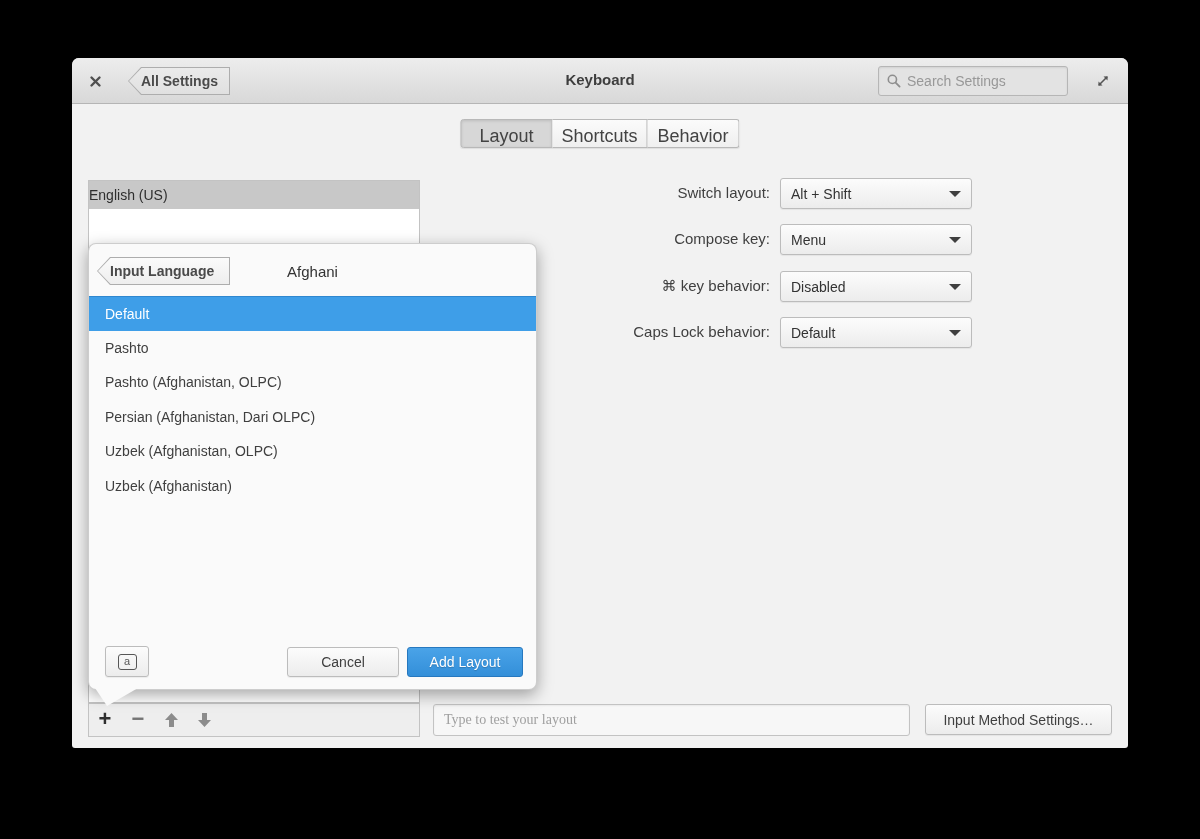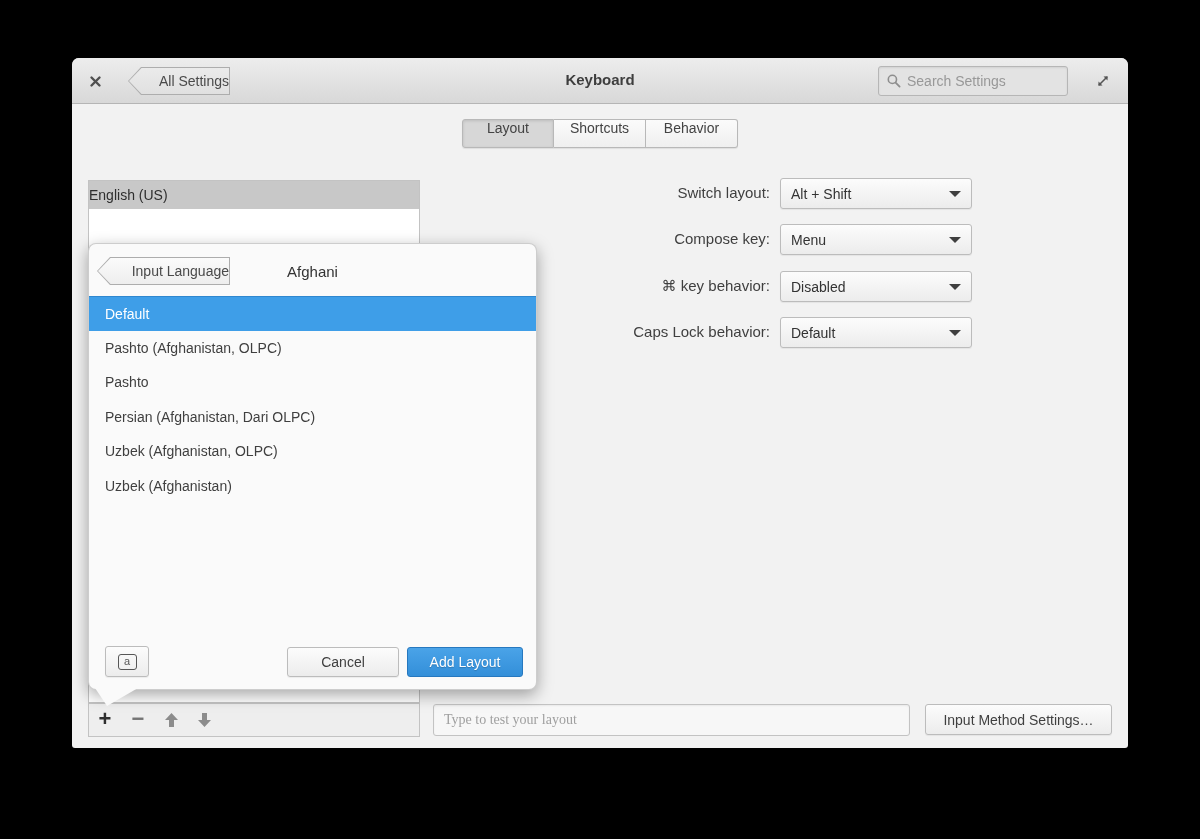--- a/index.html
+++ b/index.html
@@ -18,42 +18,42 @@
     background:linear-gradient(#ededed,#d8d8d8);
     border-bottom:1px solid #b5b5b5;
     border-radius:7px 7px 0 0;
   }
   .close-btn { position:absolute; left:15px; top:15px; width:17px; height:17px; cursor:pointer; display:flex; align-items:center; justify-content:center; }
   .back-shape { position:relative; height:28px; color:#4a4a4a; font-size:14px; }
   .back-shape .bs-outer { position:absolute; inset:0; background:#adadad; clip-path:polygon(13px 0,100% 0,100% 100%,13px 100%,0 50%); }
   .back-shape .bs-inner {
     position:absolute; inset:1px; background:linear-gradient(#ebebeb,#e0e0e0);
     clip-path:polygon(12.5px 0,100% 0,100% 100%,12.5px 100%,0 50%);
-    display:flex; align-items:center; justify-content:flex-end; padding-left:12px;
+    display:flex; align-items:center; justify-content:flex-start; padding-left:12px;font-weight:bold;
   }
   .hdr-back { position:absolute; left:56px; top:9px; width:102px; }
   .hdr-title { position:absolute; left:0; top:13px; width:100%; text-align:center; font-weight:bold; font-size:15px; color:#3e3e3e; }
   .search-field {
     position:absolute; left:806px; top:8px; width:190px; height:30px;
     background:#e3e3e3; border:1px solid #b6b6b6; border-radius:3px;
     box-shadow:inset 0 1px 2px rgba(0,0,0,.08);
     display:flex; align-items:center; padding:12px 8px; gap:6px;
   }
   .search-field input {
     flex:1; min-width:0; border:none; background:transparent; outline:none;
     font-size:14px; color:#4a4a4a; font-family:inherit;
   }
   .search-field input::placeholder { color:#989898; }
   .maximize-btn { position:absolute; left:1021px; top:13px; width:20px; height:20px; cursor:pointer; }
 
   
   .tabbar { position:absolute; top:61px; left:50%; transform:translateX(-50%); display:flex; height:29px; border-radius:3px; box-shadow:0 1px 1px rgba(0,0,0,.08); }
   .tab {
-    min-width:92px; padding:0 9px; display:flex; align-items:flex-start; justify-content:center;
-    font-size:14px; color:#434343; background:linear-gradient(#fbfbfb,#efefef);
+    min-width:92px; padding:0 9px; display:flex; align-items:flex-end; justify-content:center;
+    font-size:18px; color:#434343; background:linear-gradient(#fbfbfb,#efefef);
     border:1px solid #b8b8b8; border-left:none; cursor:pointer;
   }
   .tab:first-child { border-left:1px solid #b8b8b8; border-radius:3px 0 0 3px; }
   .tab:last-child { border-radius:0 3px 3px 0; }
   .tab.active { background:#d7d7d7; box-shadow:inset 0 1px 3px rgba(0,0,0,.12); }
 
   
   .layout-list {
     position:absolute; left:16px; top:122px; width:332px; height:523px;
     background:#fff; border:1px solid #c3c3c3;
@@ -243,24 +243,24 @@
             <span>Input Language</span>
           </div>
       </div>
       <div class="pop-title">Afghani</div>
 
       <div class="pop-list">
         <div class="pop-row selected">
             <span>Default</span>
           </div>
         <div class="pop-row">
+            <span>Pashto</span>
+          </div>
+        <div class="pop-row">
             <span>Pashto (Afghanistan, OLPC)</span>
-          </div>
-        <div class="pop-row">
-            <span>Pashto</span>
           </div>
         <div class="pop-row">
             <span>Persian (Afghanistan, Dari OLPC)</span>
           </div>
         <div class="pop-row">
             <span>Uzbek (Afghanistan, OLPC)</span>
           </div>
         <div class="pop-row">
             <span>Uzbek (Afghanistan)</span>
           </div>

